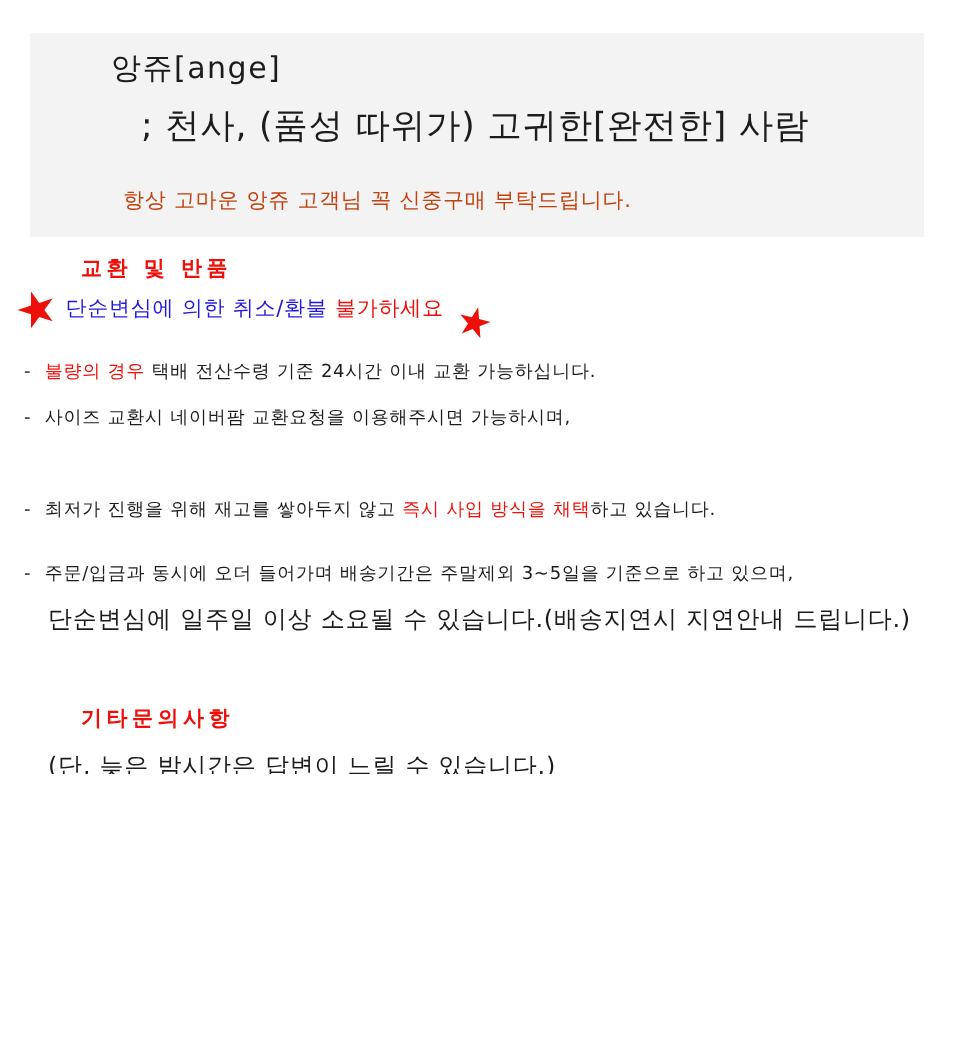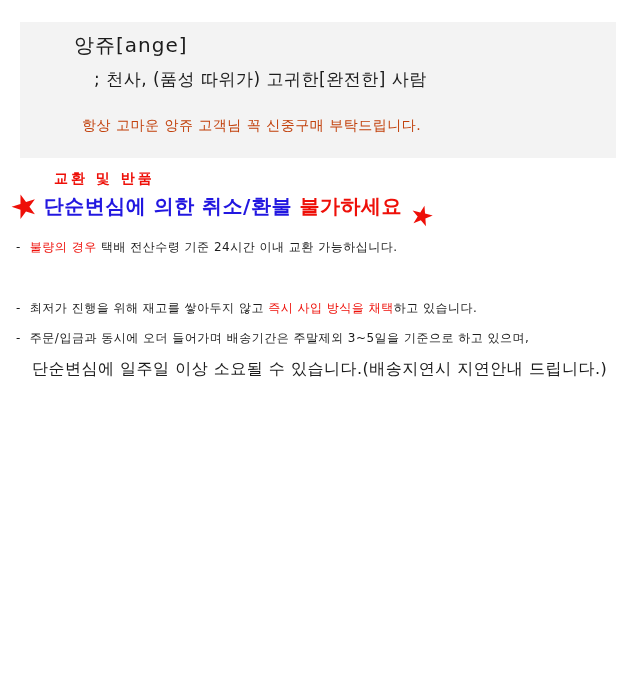--- a/index.html
+++ b/index.html
@@ -23,21 +23,21 @@
     background: #f3f3f3;
     overflow: hidden;
   }
   .brand {
     margin: 10px 0 0 54px;
     font-size: 20px;
     letter-spacing: 1px;
   }
   .definition {
     margin: 9px 0 0 74px;
-    font-size: 17px;
+    font-size: 23px;
     letter-spacing: 0.5px;
   }
   .notice {
     margin: 26px 0 0 62px;
     font-size: 14px;
     font-weight: normal;
     color: #c2410c;
     letter-spacing: 0.5px;
   }
   
@@ -61,43 +61,43 @@
   }
   .star {
     color: #ee0f08;
     font-size: 32px;
     line-height: 1;
     display: inline-block;
   }
   .star-left  { transform: rotate(-18deg); margin-right: 5px; }
   .star-right { transform: rotate(14deg); font-size: 27px; margin-left: 8px; position: relative; top: 9px; }
   .warning {
-    font-size: 20px;
-    font-weight: bold;
+    font-size: 14px;
+    font-weight: normal;
     color: #2217e0;
     letter-spacing: 0.5px;
   }
   .red-seg  { color: #ee0f08; }
   .blue-seg { color: #2217e0; }
 
   .bullet {
     margin: 15px 0 0 2px;
     font-size: 12px;
     letter-spacing: 0.5px;
     line-height: 1.25;
   }
   .dash { display: inline-block; margin-right: 9px; }
   .cont {
     margin: 13px 0 0 18px;
     font-size: 16px;
     letter-spacing: 0.5px;
   }
   .sec-exchange .bullet { margin-top: 16px; }
   .sec-exchange .cont   { margin-top: 15px; }
-  .sec-shipping .bullet { margin-top: 15px; }
+  .sec-shipping .bullet { margin-top: 28px; }
 </style>
 </head>
 <body>
 
 <div class="page">
 
   <div class="header-box">
     <div class="brand">앙쥬[ange]</div>
     <div class="definition">; 천사, (품성 따위가) 고귀한[완전한] 사람</div>
     <div class="notice">항상 고마운 앙쥬 고객님 꼭 신중구매 부탁드립니다.</div>
@@ -109,34 +109,39 @@
     <div class="star-line">
       <span class="star star-left">★</span>
       <span class="warning"><span class="blue-seg">단순변심에 의한 취소/환불 </span><span class="red-seg">불가하세요</span></span>
       <span class="star star-right">★</span>
     </div>
 
     <div class="bullet">
       <span class="dash">-</span><span class="red-seg">불량의 경우</span><span> 택배 전산수령 기준 24시간 이내 교환 가능하십니다.</span>
     </div>
 
+    <div class="bullet">
+      <span class="dash">-</span><span>사이즈 교환시 네이버팜 교환요청을 이용해주시면 가능하시며,</span>
+    </div>
 
   </div>
 
   <div class="section sec-shipping">
 
     <div class="bullet">
       <span class="dash">-</span><span>최저가 진행을 위해 재고를 쌓아두지 않고 </span><span class="red-seg">즉시 사입 방식을 채택</span><span>하고 있습니다.</span>
     </div>
 
     <div class="bullet">
       <span class="dash">-</span><span>주문/입금과 동시에 오더 들어가며 배송기간은 주말제외 3~5일을 기준으로 하고 있으며,</span>
     </div>
 
     <div class="cont">단순변심에 일주일 이상 소요될 수 있습니다.(배송지연시 지연안내 드립니다.)</div>
   </div>
 
   <div class="section sec-inquiry">
+    <div class="sec-title">기타문의사항</div>
 
 
+    <div class="cont">(단, 늦은 밤시간은 답변이 느릴 수 있습니다.)</div>
   </div>
 
 </div>
 
 </body></html>

